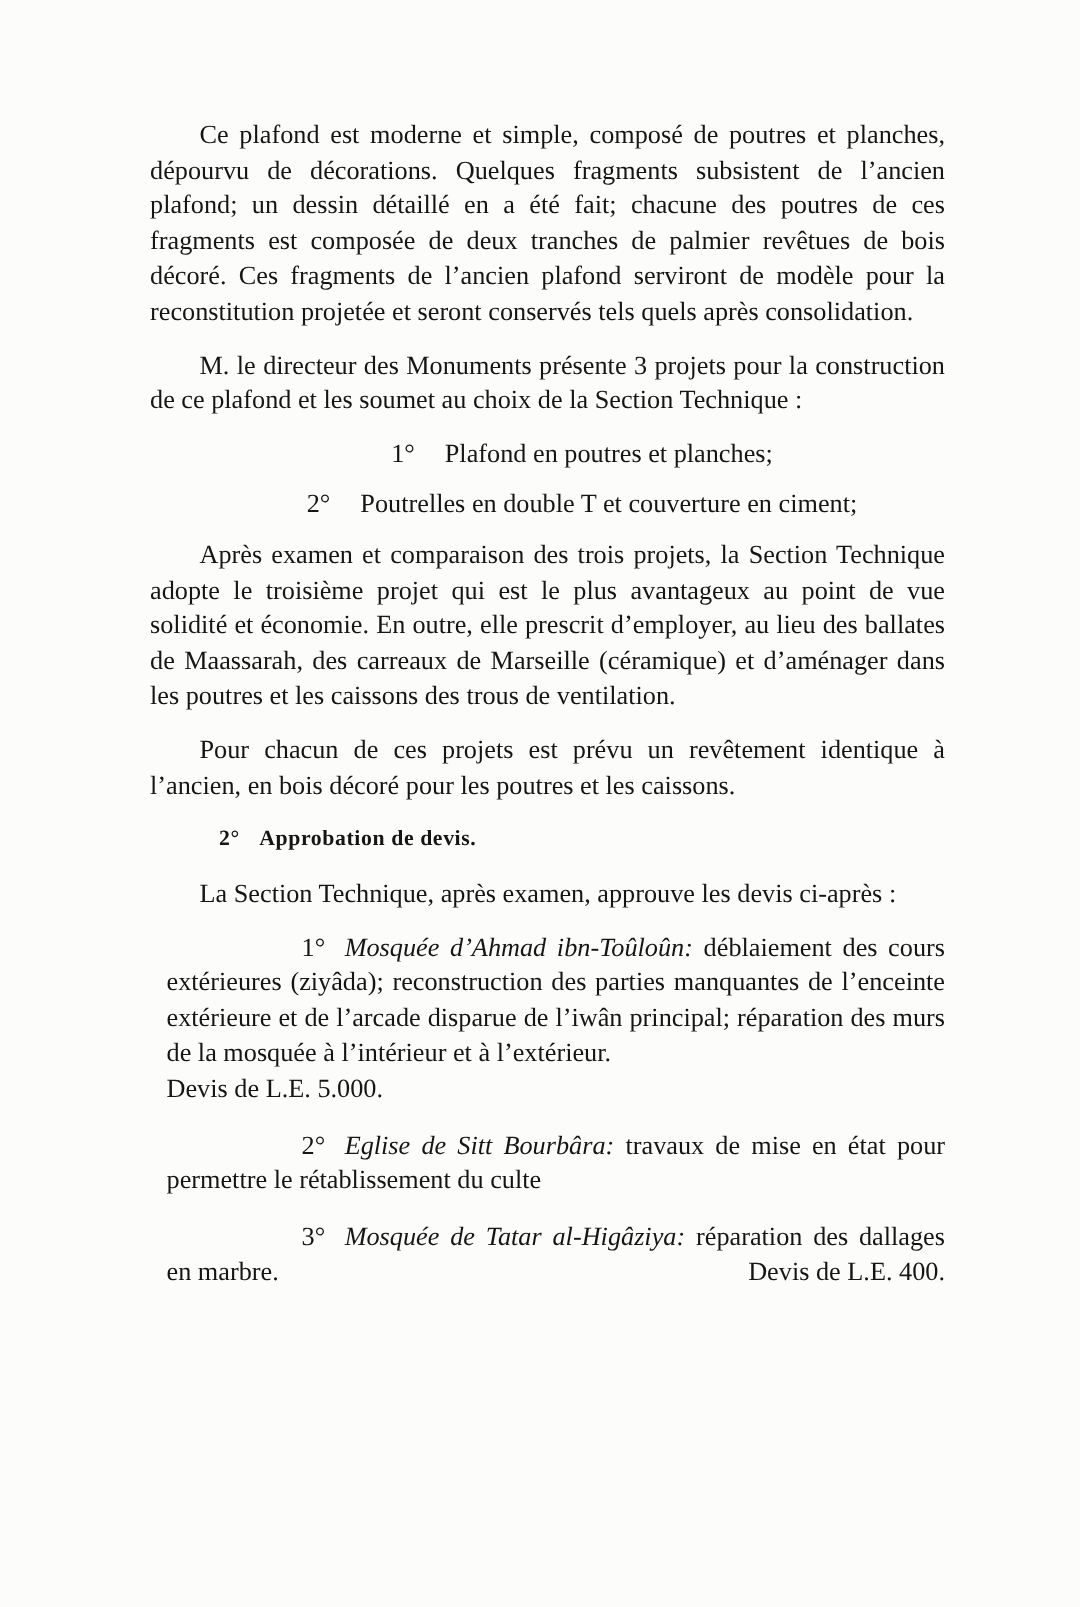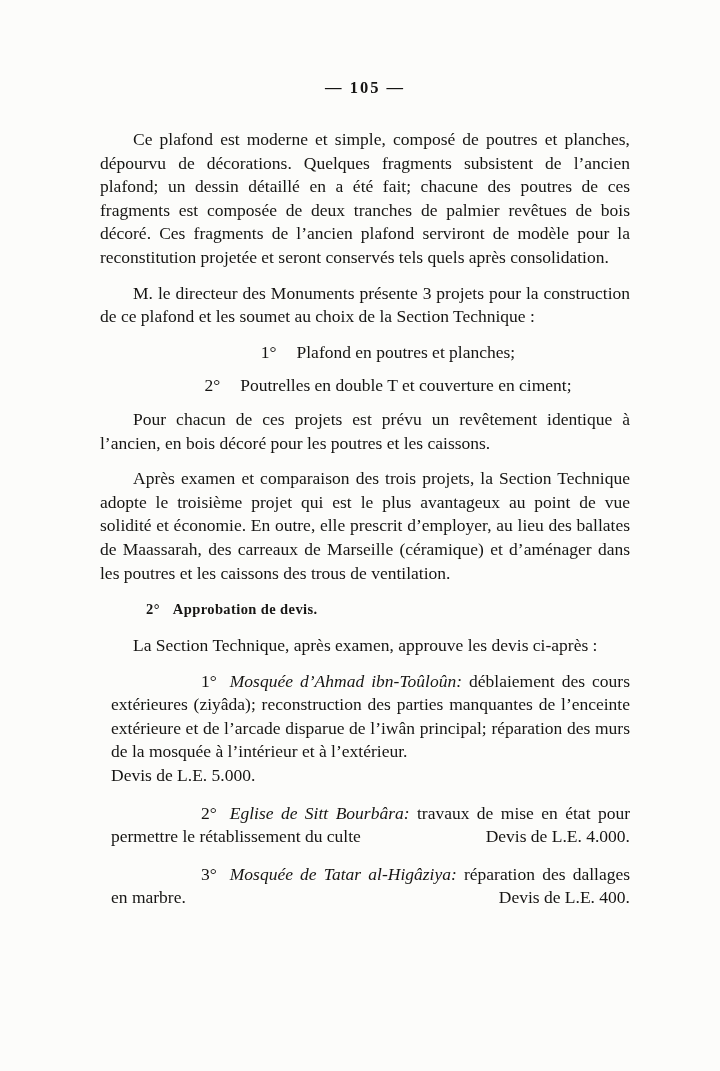--- a/index.html
+++ b/index.html
@@ -72,49 +72,47 @@
     line-height: 23.6px;
     white-space: nowrap;
   }
   .italic { font-style: italic; }
 </style>
 </head>
 <body>
 
 <div class="page">
 
-  <div class="page-number">— 105 —</div>
 
   <p class="para">Ce plafond est moderne et simple, composé de poutres et planches, dépourvu de décorations. Quelques fragments subsistent de l’ancien plafond; un dessin détaillé en a été fait; chacune des poutres de ces fragments est composée de deux tranches de palmier revêtues de bois décoré. Ces fragments de l’ancien plafond serviront de modèle pour la reconstitution projetée et seront conservés tels quels après consolidation.</p>
 
   <p class="para">M. le directeur des Monuments présente 3 projets pour la construction de ce plafond et les soumet au choix de la Section Technique :</p>
 
   <div class="list">
     <p class="list-item"><span class="num gap-wide">1°</span><span>Plafond en poutres et planches;</span></p>
     <p class="list-item"><span class="num gap-wide">2°</span><span>Poutrelles en double T et couverture en ciment;</span></p>
   </div>
 
+  <p class="para">Après examen et comparaison des trois projets, la Section Technique adopte le troisième projet qui est le plus avantageux au point de vue solidité et économie. En outre, elle prescrit d’employer, au lieu des ballates de Maassarah, des carreaux de Marseille (céramique) et d’aménager dans les poutres et les caissons des trous de ventilation.</p>
+
   <p class="para">Pour chacun de ces projets est prévu un revêtement identique à l’ancien, en bois décoré pour les poutres et les caissons.</p>
-
-  <p class="para">Après examen et comparaison des trois projets, la Section Technique adopte le troisième projet qui est le plus avantageux au point de vue solidité et économie. En outre, elle prescrit d’employer, au lieu des ballates de Maassarah, des carreaux de Marseille (céramique) et d’aménager dans les poutres et les caissons des trous de ventilation.</p>
 
   <h3 class="heading"><span class="gap-mid">2°</span><span>Approbation de devis.</span></h3>
 
   <p class="para">La Section Technique, après examen, approuve les devis ci-après :</p>
 
   <div class="devis-item">
     <p class="para devis-para"><span class="num gap-mid">1°</span><span class="italic">Mosquée d’Ahmad ibn-Toûloûn:</span>
 <span>déblaiement des cours extérieures (ziyâda); reconstruction des parties manquantes de l’enceinte extérieure et de l’arcade disparue de l’iwân principal; réparation des murs de la mosquée à l’intérieur et à l’extérieur.</span></p>
     <p class="devis-right-line">Devis de L.E. 5.000.</p>
   </div>
 
   <div class="devis-item">
     <p class="para devis-para"><span class="num gap-mid">2°</span><span class="italic">Eglise de Sitt Bourbâra:</span>
 <span>travaux de mise en état pour permettre le rétablissement du culte</span></p>
-    <span class="devis-abs">Devis de L.E. 4.000.</span>
   </div>
 
   <div class="devis-item">
     <p class="para devis-para"><span class="num gap-mid">3°</span><span class="italic">Mosquée de Tatar al-Higâziya:</span>
 <span>réparation des dallages en marbre.</span></p>
     <span class="devis-abs">Devis de L.E. 400.</span>
   </div>
 
 </div>
 

